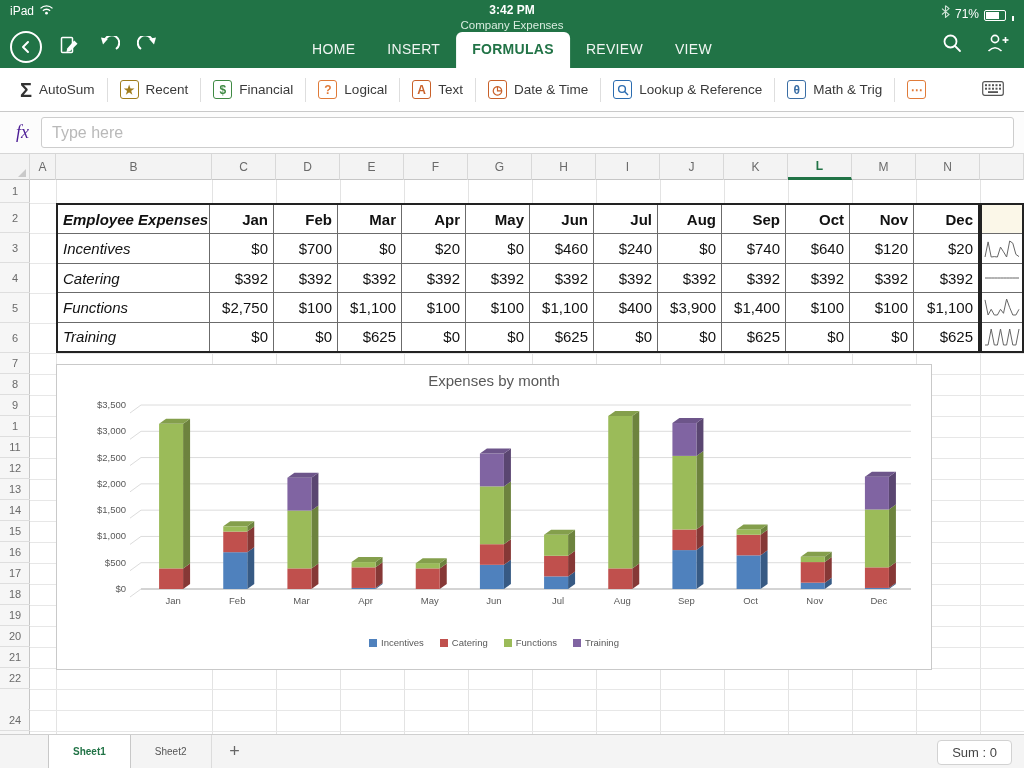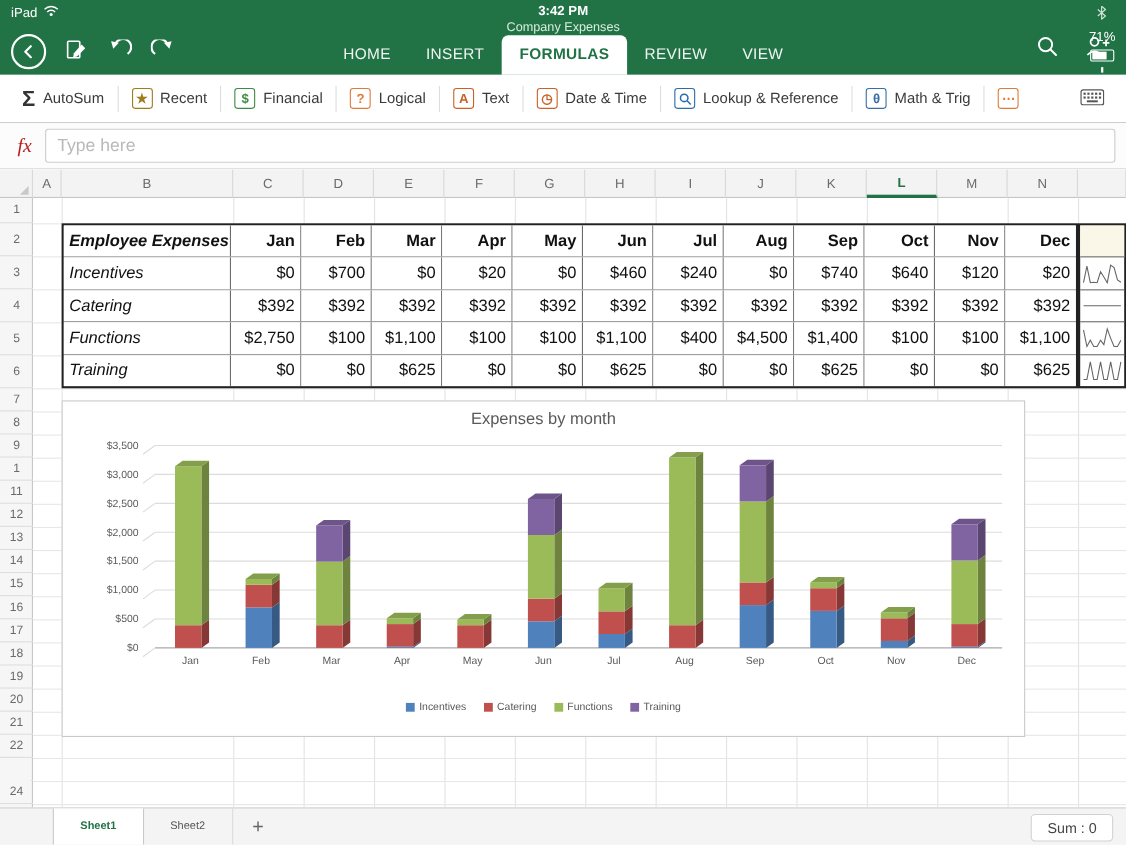--- a/index.html
+++ b/index.html
@@ -4,21 +4,21 @@
 <style>
   html,body{margin:0;padding:0;background:#e8e8e8;}
   .app{position:relative;width:1024px;height:768px;overflow:hidden;background:#fff;
        font-family:"Liberation Sans",sans-serif;-webkit-font-smoothing:antialiased;}
   
   .topbar{position:absolute;top:0;left:0;width:1024px;height:68px;background:#217346;}
   .status-left{position:absolute;left:10px;top:4px;color:#fff;font-size:12px;display:flex;align-items:center;gap:5px;}
   .status-center{position:absolute;left:0;right:0;top:3px;text-align:center;color:#fff;}
   .status-time{font-size:12px;font-weight:bold;}
   .doc-title{font-size:11.5px;color:#d9ecdf;margin-top:2px;}
-  .status-right{position:absolute;right:10px;top:5px;display:flex;align-items:center;gap:5px;color:#fff;font-size:12px;flex-direction:column;}
+  .status-right{position:absolute;right:10px;top:5px;display:flex;align-items:flex-end;gap:5px;color:#fff;font-size:12px;}
   .batt{display:inline-block;width:22px;height:11px;border:1px solid #fff;border-radius:2px;padding:1px;box-sizing:border-box;}
   .batt-fill{display:block;height:100%;width:70%;background:#fff;}
   .batt-cap{width:2px;height:5px;background:#fff;margin-left:1px;}
   .nav-left{position:absolute;left:10px;bottom:5px;display:flex;align-items:center;gap:17px;}
   .circle-btn{width:32px;height:32px;border:2px solid #fff;border-radius:50%;display:flex;align-items:center;justify-content:center;box-sizing:border-box;}
   .nav-tabs{position:absolute;left:50%;transform:translateX(-50%);bottom:0;display:flex;align-items:flex-end;}
   .nav-tab{padding:9px 16px 11px;font-size:14px;color:rgba(255,255,255,.93);letter-spacing:.3px;cursor:default;}
   .nav-tab.active{background:#fff;color:#217346;font-weight:bold;border-radius:6px 6px 0 0;}
   .nav-right{position:absolute;right:14px;bottom:11px;display:flex;align-items:center;gap:24px;}
   
@@ -26,21 +26,21 @@
           border-bottom:1px solid #c9c9c9;display:flex;align-items:center;padding:0 8px;box-sizing:border-box;}
   .ribbon-item{display:flex;align-items:center;gap:7px;padding:0 12px;font-size:13.5px;color:#3a3a3a;height:100%;}
   .ribbon-sep{width:1px;height:24px;background:#dedede;}
   .ribbon-spacer{flex:1;}
   .icon-box{display:inline-flex;align-items:center;justify-content:center;width:19px;height:19px;
             border:1px solid;border-radius:3px;font-size:12px;font-weight:bold;box-sizing:border-box;}
   .glyph-sigma{font-size:20px;font-weight:bold;color:#333;line-height:1;}
   
   .fbar{position:absolute;top:112px;left:0;width:1024px;height:42px;background:#fcfcfc;
         border-bottom:1px solid #d6d6d6;display:flex;align-items:center;padding:0 10px;box-sizing:border-box;}
-  .fx{font-family:"Liberation Serif",serif;font-style:italic;color:#b91c1c;font-size:18px;margin:0 12px 0 6px;}
+  .fx{font-family:"Liberation Serif",serif;font-style:italic;color:#4c1d95;font-size:18px;margin:0 12px 0 6px;}
   .finput{flex:1;height:29px;border:1px solid #cdcdcd;border-radius:3px;font-size:16px;padding:0 10px;
           color:#333;background:#fff;outline:none;font-family:"Liberation Sans",sans-serif;}
   .finput::placeholder{color:#b9b9b9;}
   
   .grid{position:absolute;top:154px;left:0;width:1024px;height:580px;background:#fff;overflow:hidden;}
   .col-headers{position:absolute;top:0;left:0;width:1024px;height:26px;background:#f3f3f3;border-bottom:1px solid #c6c6c6;box-sizing:border-box;}
   .col-h{position:absolute;top:0;height:26px;display:flex;align-items:center;justify-content:center;
          font-size:12px;color:#6a6a6a;border-right:1px solid #d8d8d8;box-sizing:border-box;}
   .col-h.sel{border-bottom:3px solid #217346;color:#217346;font-weight:bold;}
   .corner{position:absolute;left:0;top:0;width:30px;height:26px;border-right:1px solid #d8d8d8;box-sizing:border-box;}
@@ -328,21 +328,21 @@
           </div>
           <div class="trow">
             <div class="tcell tlabel">Functions</div>
             <div class="tcell tval">$2,750</div>
             <div class="tcell tval">$100</div>
             <div class="tcell tval">$1,100</div>
             <div class="tcell tval">$100</div>
             <div class="tcell tval">$100</div>
             <div class="tcell tval">$1,100</div>
             <div class="tcell tval">$400</div>
-            <div class="tcell tval">$4,500</div>
+            <div class="tcell tval">$3,900</div>
             <div class="tcell tval">$1,400</div>
             <div class="tcell tval">$100</div>
             <div class="tcell tval">$100</div>
             <div class="tcell tval">$1,100</div>
           </div>
           <div class="trow">
             <div class="tcell tlabel">Training</div>
             <div class="tcell tval">$0</div>
             <div class="tcell tval">$0</div>
             <div class="tcell tval">$625</div>

